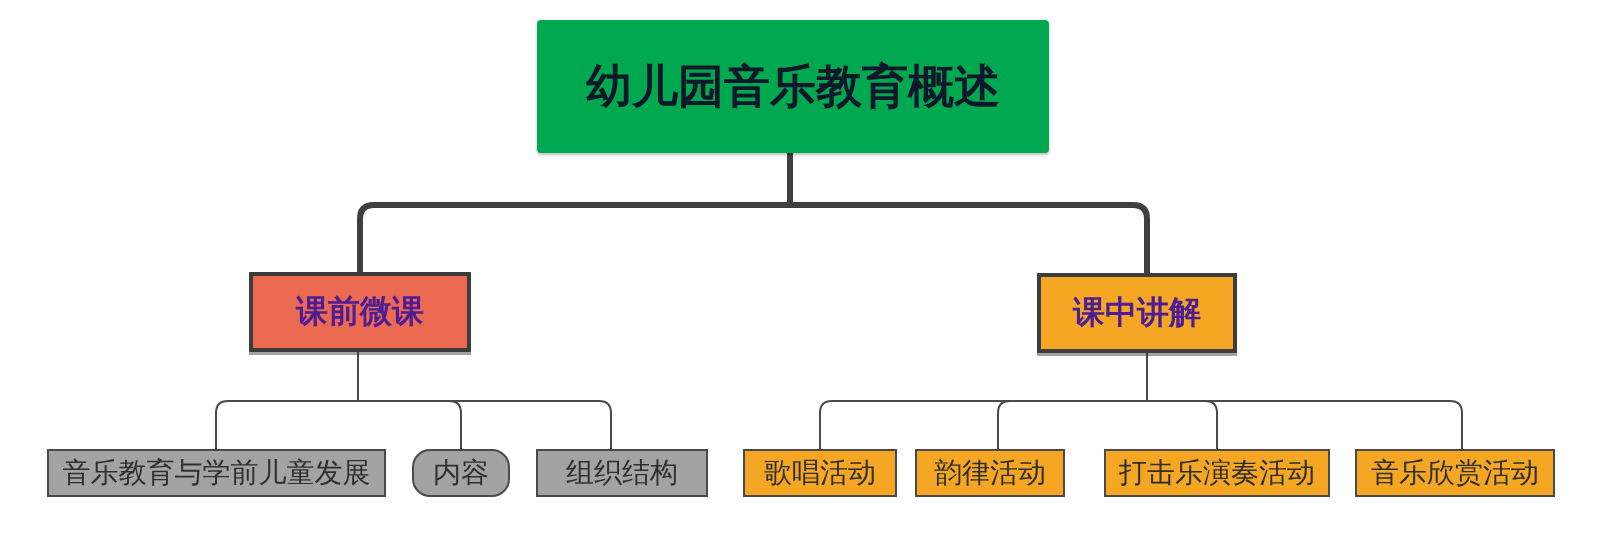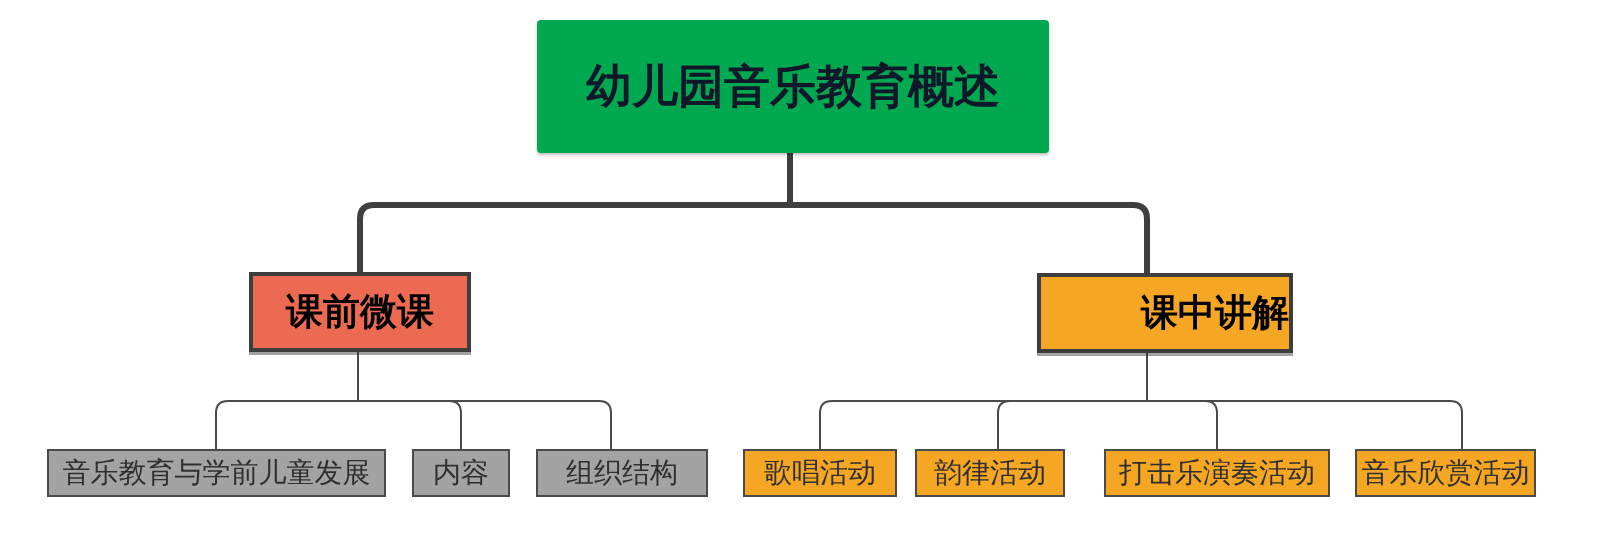--- a/index.html
+++ b/index.html
@@ -21,40 +21,40 @@
   .node-root{
     left:537px;top:20px;width:512px;height:133px;
     background:#00A950;
     color:#0f172a;
     font-size:46px;font-weight:bold;
     border-radius:4px;
     box-shadow:0 2px 3px rgba(0,0,0,0.25);
   }
   .node-branch{
     top:272px;width:222px;height:80px;
-    font-size:37px;font-weight:bold;color:#000000;
+    font-size:32px;font-weight:bold;color:#4c1d95;
     border:4px solid #3d3d3d;
     box-shadow:0 3px 0 rgba(50,50,50,0.45);
   }
   .branch-left{left:249px;background:#EC6A52;}
-  .branch-right{left:1037px;top:273px;width:256px;background:#F5A623;justify-content:flex-end;}
+  .branch-right{left:1037px;top:273px;width:200px;background:#F5A623;}
   .node-leaf{
     top:449px;height:48px;
     font-size:28px;font-weight:normal;color:#2f2f2f;
     border:2px solid #4a4a4a;
   }
   .leaf-red{background:#a3a3a3;}
   .leaf-orange{background:#F5A623;}
   .leaf-l1{left:47px;width:339px;}
-  .leaf-l2{left:412px;width:98px;}
+  .leaf-l2{left:412px;width:98px;border-radius:18px;}
   .leaf-l3{left:536px;width:172px;}
   .leaf-r1{left:743px;width:154px;}
   .leaf-r2{left:915px;width:150px;}
   .leaf-r3{left:1104px;width:226px;}
-  .leaf-r4{left:1355px;width:181px;}
+  .leaf-r4{left:1355px;width:200px;}
 </style>
 </head>
 <body>
 
 <div class="canvas">
 
   <svg class="connectors" viewBox="0 0 1605 544" xmlns="http://www.w3.org/2000/svg">
 
     <g stroke="#3F3F3F" stroke-width="6" fill="none" stroke-linecap="butt">
       <path d="M 790 152 L 790 205"></path>

